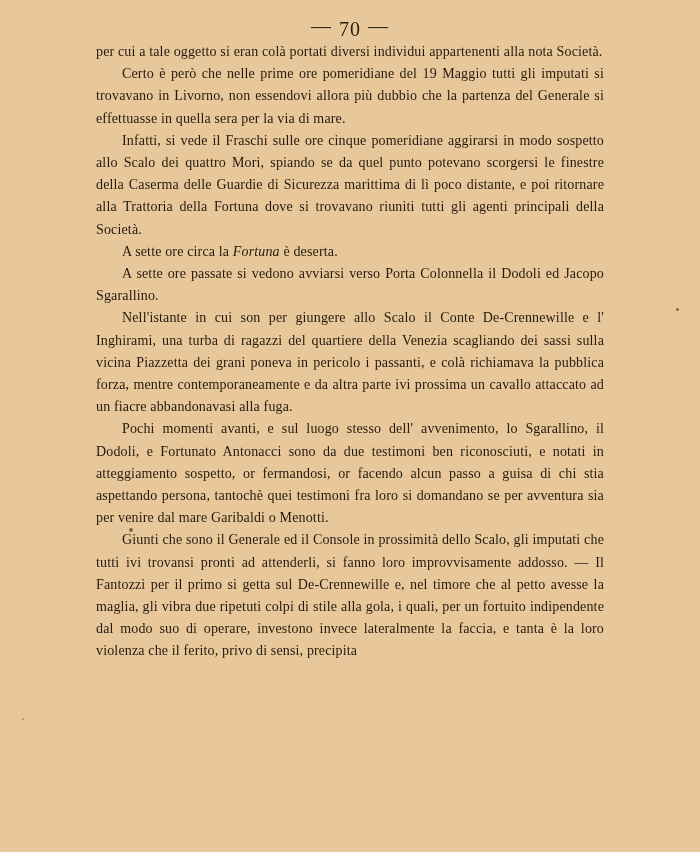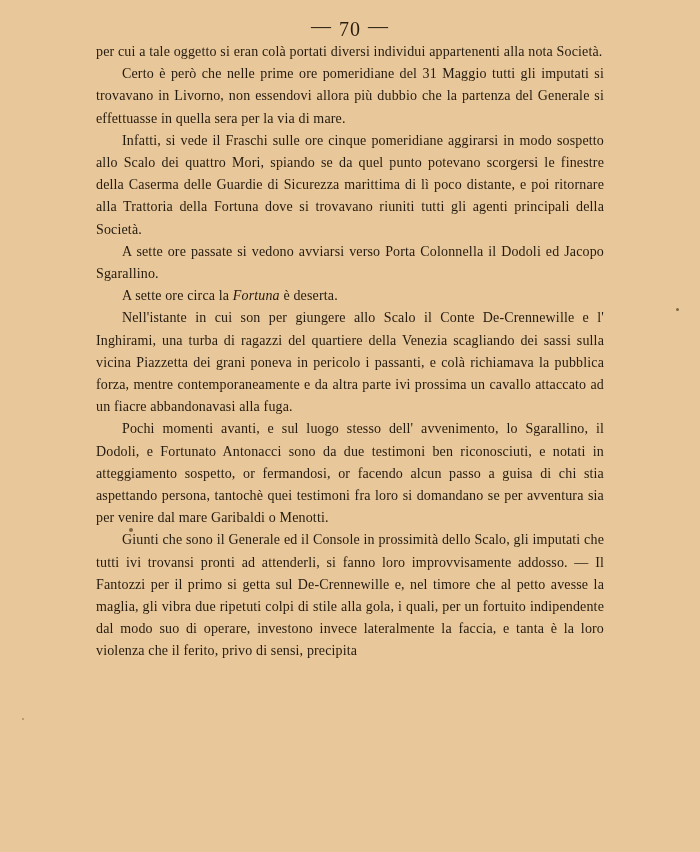--- a/index.html
+++ b/index.html
@@ -69,24 +69,24 @@
 <body>
 
 <div class="page">
 
   <div class="page-number">
     <span class="dash">—</span><span>70</span><span class="dash">—</span>
   </div>
 
   <div class="text-column">
     <p class="noindent">per cui a tale oggetto si eran colà portati diversi individui appartenenti alla nota Società.</p>
-    <p>Certo è però che nelle prime ore pomeridiane del 31 Maggio tutti gli imputati si trovavano in Livorno, non essendovi allora più dubbio che la partenza del Generale si effettuasse in quella sera per la via di mare.</p>
+    <p>Certo è però che nelle prime ore pomeridiane del 19 Maggio tutti gli imputati si trovavano in Livorno, non essendovi allora più dubbio che la partenza del Generale si effettuasse in quella sera per la via di mare.</p>
     <p>Infatti, si vede il Fraschi sulle ore cinque pomeridiane aggirarsi in modo sospetto allo Scalo dei quattro Mori, spiando se da quel punto potevano scorgersi le finestre della Caserma delle Guardie di Sicurezza marittima di lì poco distante, e poi ritornare alla Trattoria della Fortuna dove si trovavano riuniti tutti gli agenti principali della Società.</p>
+    <p><span>A sette ore circa la <em>Fortuna</em> è deserta.</span></p>
     <p>A sette ore passate si vedono avviarsi verso Porta Colonnella il Dodoli ed Jacopo Sgarallino.</p>
-    <p><span>A sette ore circa la <em>Fortuna</em> è deserta.</span></p>
     <p>Nell'istante in cui son per giungere allo Scalo il Conte De-Crennewille e l' Inghirami, una turba di ragazzi del quartiere della Venezia scagliando dei sassi sulla vicina Piazzetta dei grani poneva in pericolo i passanti, e colà richiamava la pubblica forza, mentre contemporaneamente e da altra parte ivi prossima un cavallo attaccato ad un fiacre abbandonavasi alla fuga.</p>
     <p>Pochi momenti avanti, e sul luogo stesso dell' avvenimento, lo Sgarallino, il Dodoli, e Fortunato Antonacci sono da due testimoni ben riconosciuti, e notati in atteggiamento sospetto, or fermandosi, or facendo alcun passo a guisa di chi stia aspettando persona, tantochè quei testimoni fra loro si domandano se per avventura sia per venire dal mare Garibaldi o Menotti.</p>
     <p>Giunti che sono il Generale ed il Console in prossimità dello Scalo, gli imputati che tutti ivi trovansi pronti ad attenderli, si fanno loro improvvisamente addosso. — Il Fantozzi per il primo si getta sul De-Crennewille e, nel timore che al petto avesse la maglia, gli vibra due ripetuti colpi di stile alla gola, i quali, per un fortuito indipendente dal modo suo di operare, investono invece lateralmente la faccia, e tanta è la loro violenza che il ferito, privo di sensi, precipita</p>
   </div>
 
   <span class="speck s1"></span>
   <span class="speck s2"></span>
   <span class="speck s3"></span>
 </div>
 

